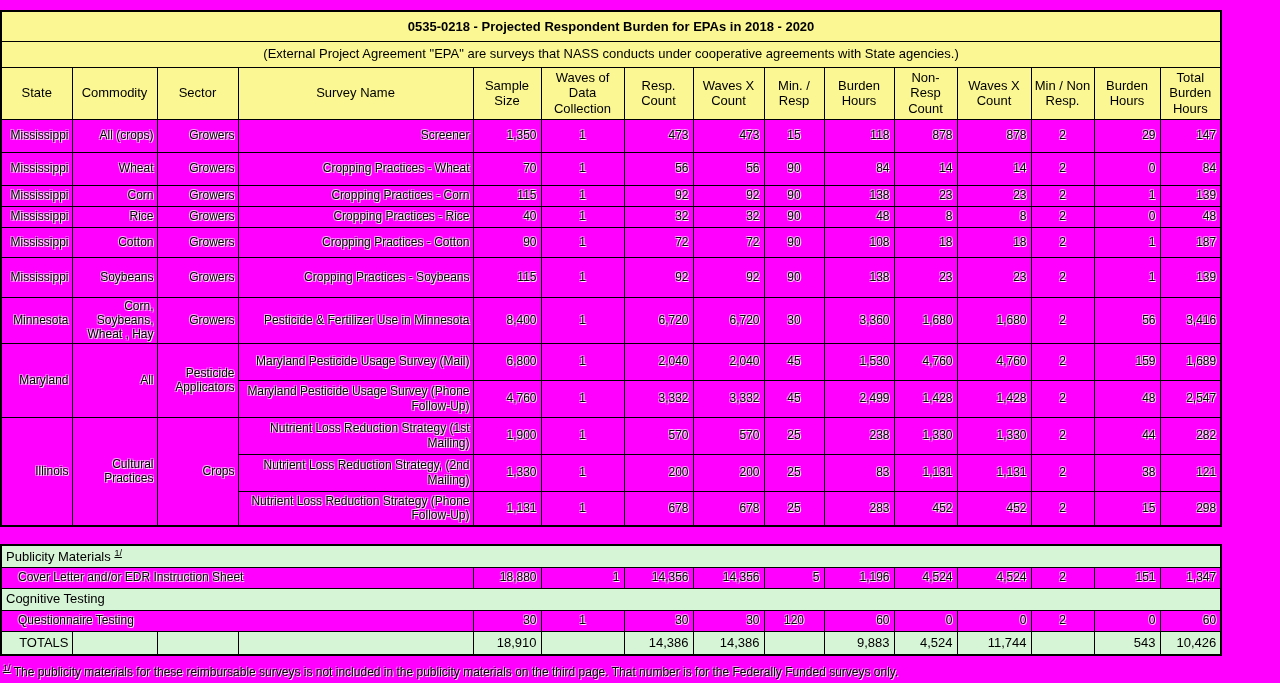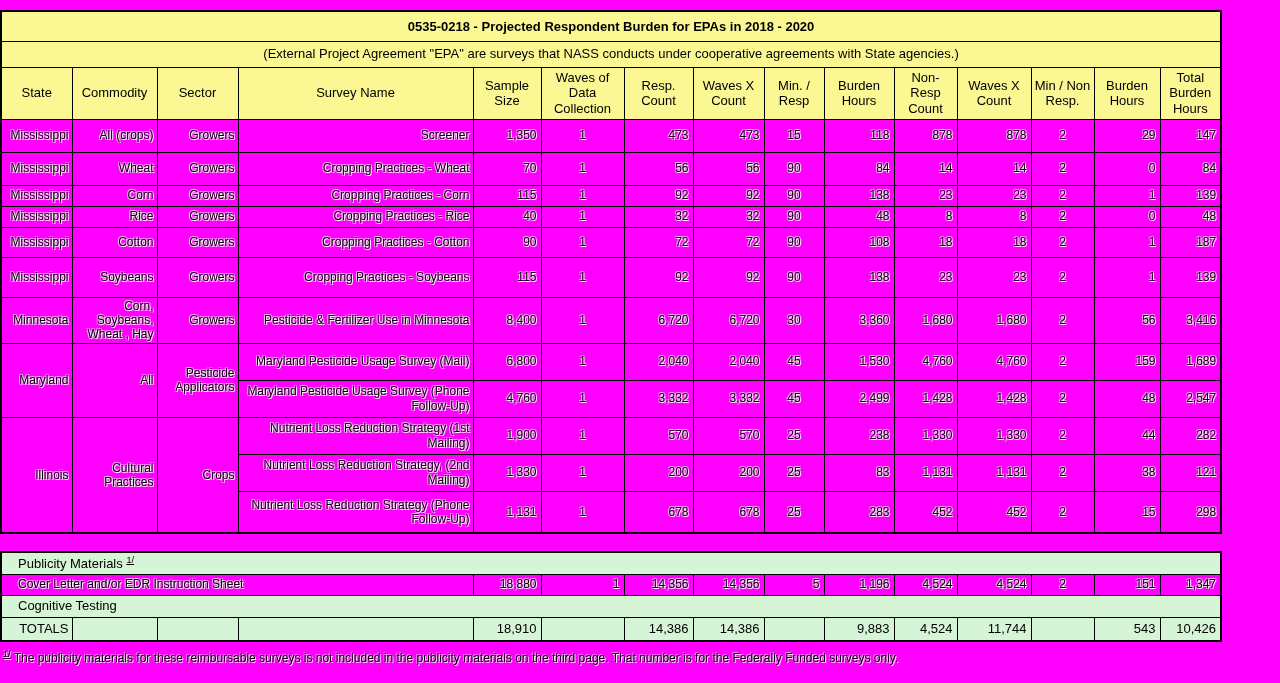--- a/index.html
+++ b/index.html
@@ -26,21 +26,21 @@
   .hcell         { text-align:center; font-size:13px; height:52px; }
 
   .emboss {
     text-shadow: 1px 1px 0 rgba(255,255,255,.9), -1px -1px 0 rgba(255,255,255,.55),
                  1px -1px 0 rgba(255,255,255,.45), -1px 1px 0 rgba(255,255,255,.45);
   }
   .tc { text-align:right; }
   .num-r { text-align:right; padding-right:4px; }
   .num-c { text-align:center; }
 
-  .section-label { font-size:13px; padding-left:16px; height:22px; border:1px solid #000; }
+  .section-label { font-size:13px; padding-left:4px; height:22px; border:1px solid #000; }
   .item-label    { padding-left:16px; height:21px; }
   .totals-cell   { font-size:13px; height:24px; }
   sup.mark { text-decoration:underline; font-size:9px; }
 
   .footnote {
     margin:7px 0 0 3px; font-size:12px; width:1100px;
     text-shadow: 1px 1px 0 rgba(255,255,255,.9), -1px -1px 0 rgba(255,255,255,.5);
   }
   .footnote sup { text-decoration:underline; font-size:9px; }
 </style>
@@ -265,21 +265,21 @@
         <td class="mag emboss num-r">200</td>
         <td class="mag emboss num-r">200</td>
         <td class="mag emboss num-c">25</td>
         <td class="mag emboss num-r">83</td>
         <td class="mag emboss num-r">1,131</td>
         <td class="mag emboss num-r">1,131</td>
         <td class="mag emboss num-c">2</td>
         <td class="mag emboss num-r">38</td>
         <td class="mag emboss num-r">121</td>
       </tr>
-      <tr style="height: 42px;">
+      <tr style="height: 35px;">
         <td class="mag emboss tc">Nutrient Loss Reduction Strategy (Phone Follow-Up)</td>
         <td class="mag emboss num-r">1,131</td>
         <td class="mag emboss num-c">1</td>
         <td class="mag emboss num-r">678</td>
         <td class="mag emboss num-r">678</td>
         <td class="mag emboss num-c">25</td>
         <td class="mag emboss num-r">283</td>
         <td class="mag emboss num-r">452</td>
         <td class="mag emboss num-r">452</td>
         <td class="mag emboss num-c">2</td>
@@ -321,20 +321,34 @@
         <td class="mag emboss num-r">1,196</td>
         <td class="mag emboss num-r">4,524</td>
         <td class="mag emboss num-r">4,524</td>
         <td class="mag emboss num-c">2</td>
         <td class="mag emboss num-r">151</td>
         <td class="mag emboss num-r">1,347</td>
       </tr>
     <tr>
       <td class="green section-label" colspan="15">Cognitive Testing</td>
     </tr>
+    <tr id="cognitive-row">
+        <td class="mag emboss item-label" colspan="4">Questionnaire Testing</td>
+        <td class="mag emboss num-r">30</td>
+        <td class="mag emboss num-c">1</td>
+        <td class="mag emboss num-r">30</td>
+        <td class="mag emboss num-r">30</td>
+        <td class="mag emboss num-c">120</td>
+        <td class="mag emboss num-r">60</td>
+        <td class="mag emboss num-r">0</td>
+        <td class="mag emboss num-r">0</td>
+        <td class="mag emboss num-c">2</td>
+        <td class="mag emboss num-r">0</td>
+        <td class="mag emboss num-r">60</td>
+      </tr>
     <tr id="totals-row">
         <td class="green totals-cell tc">TOTALS</td>
         <td class="green totals-cell"></td>
         <td class="green totals-cell"></td>
         <td class="green totals-cell"></td>
         <td class="green totals-cell num-r">18,910</td>
         <td class="green totals-cell num-c"></td>
         <td class="green totals-cell num-r">14,386</td>
         <td class="green totals-cell num-r">14,386</td>
         <td class="green totals-cell num-c"></td>

